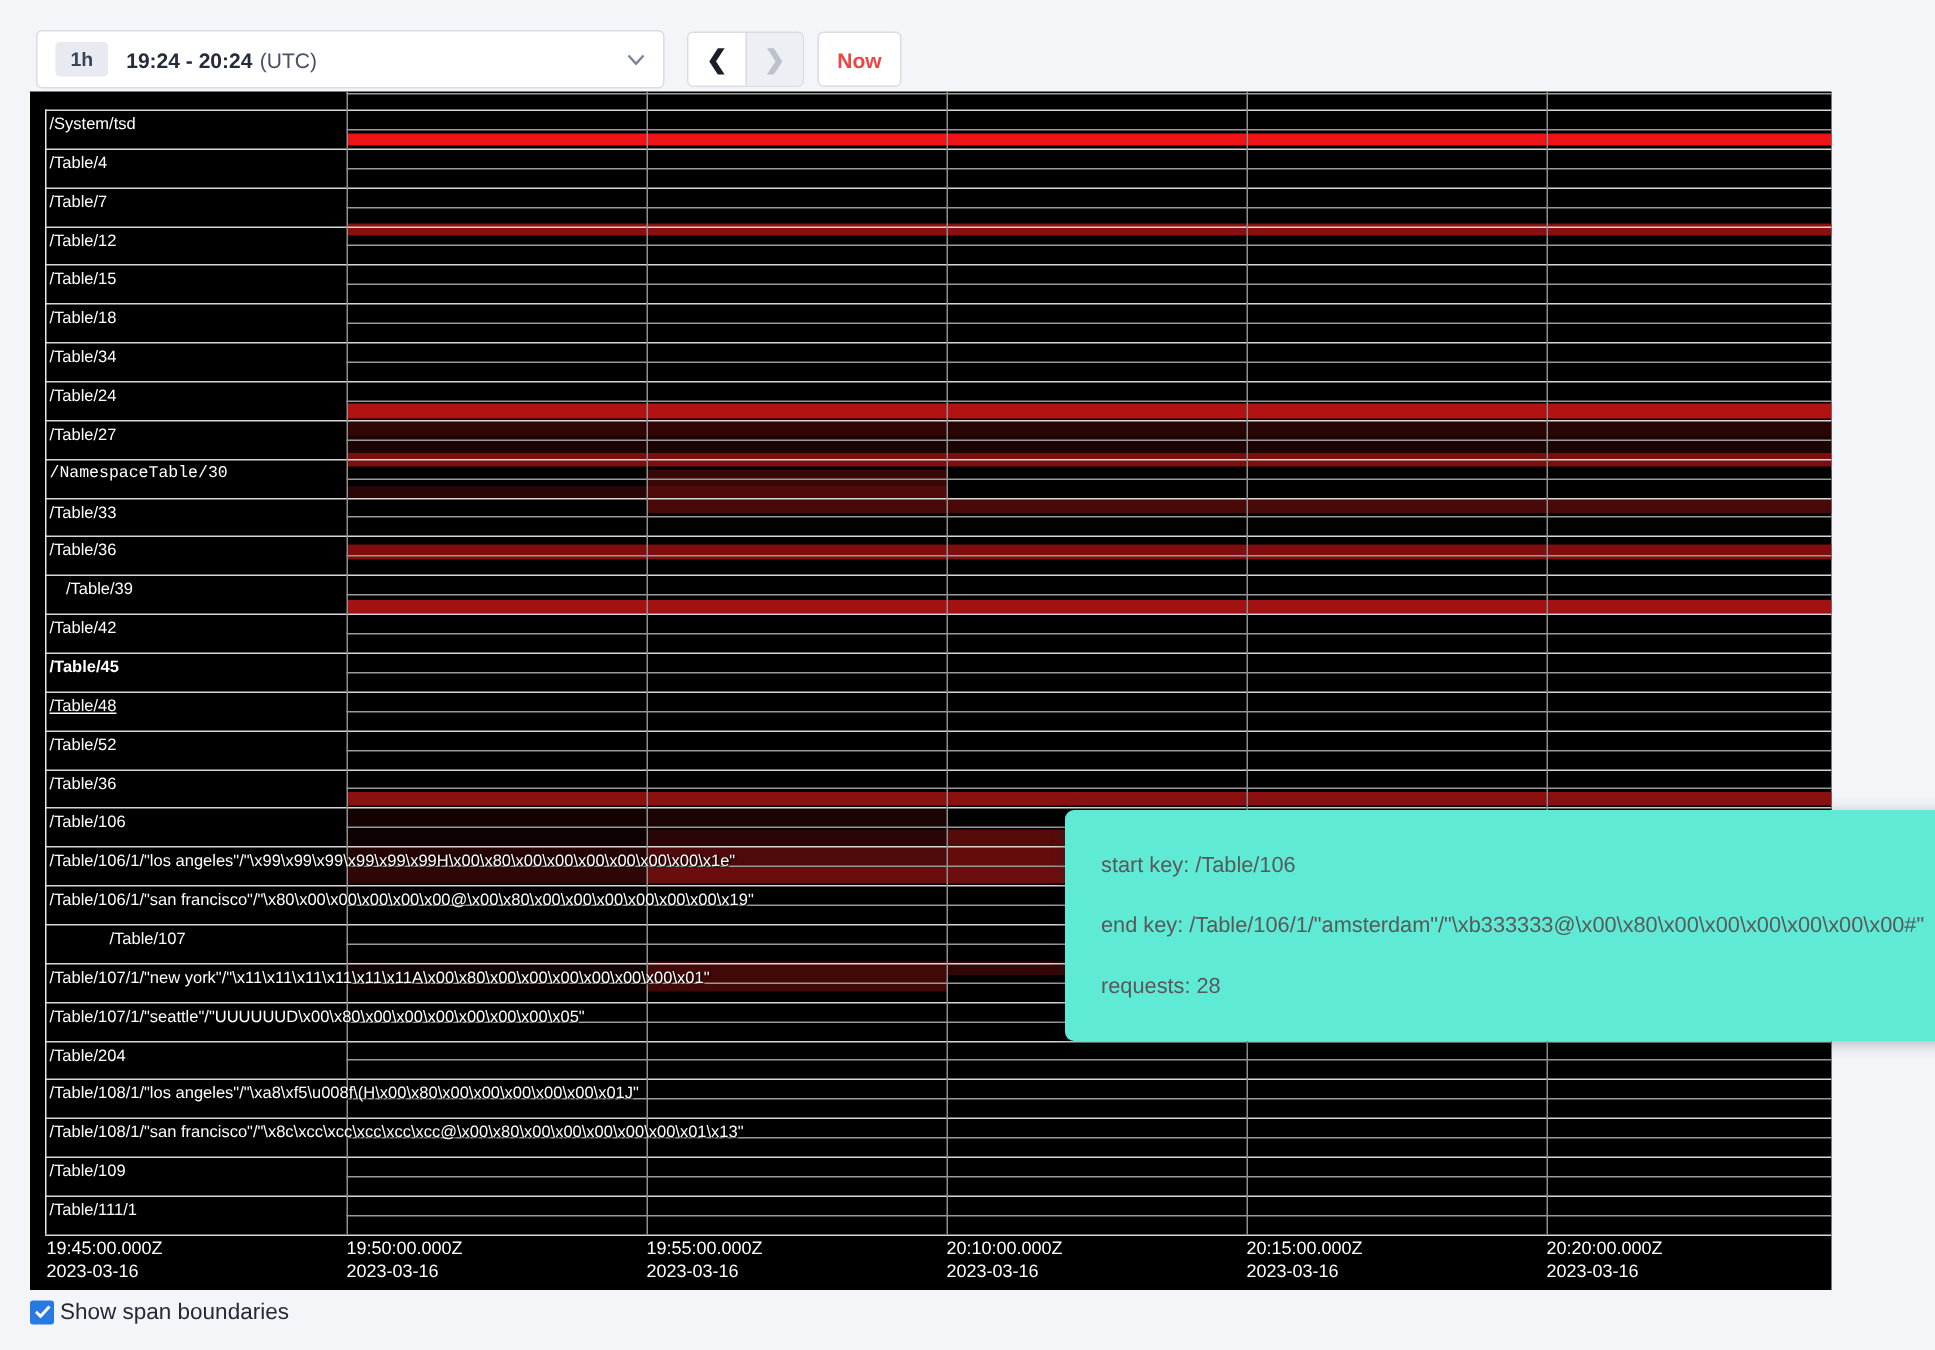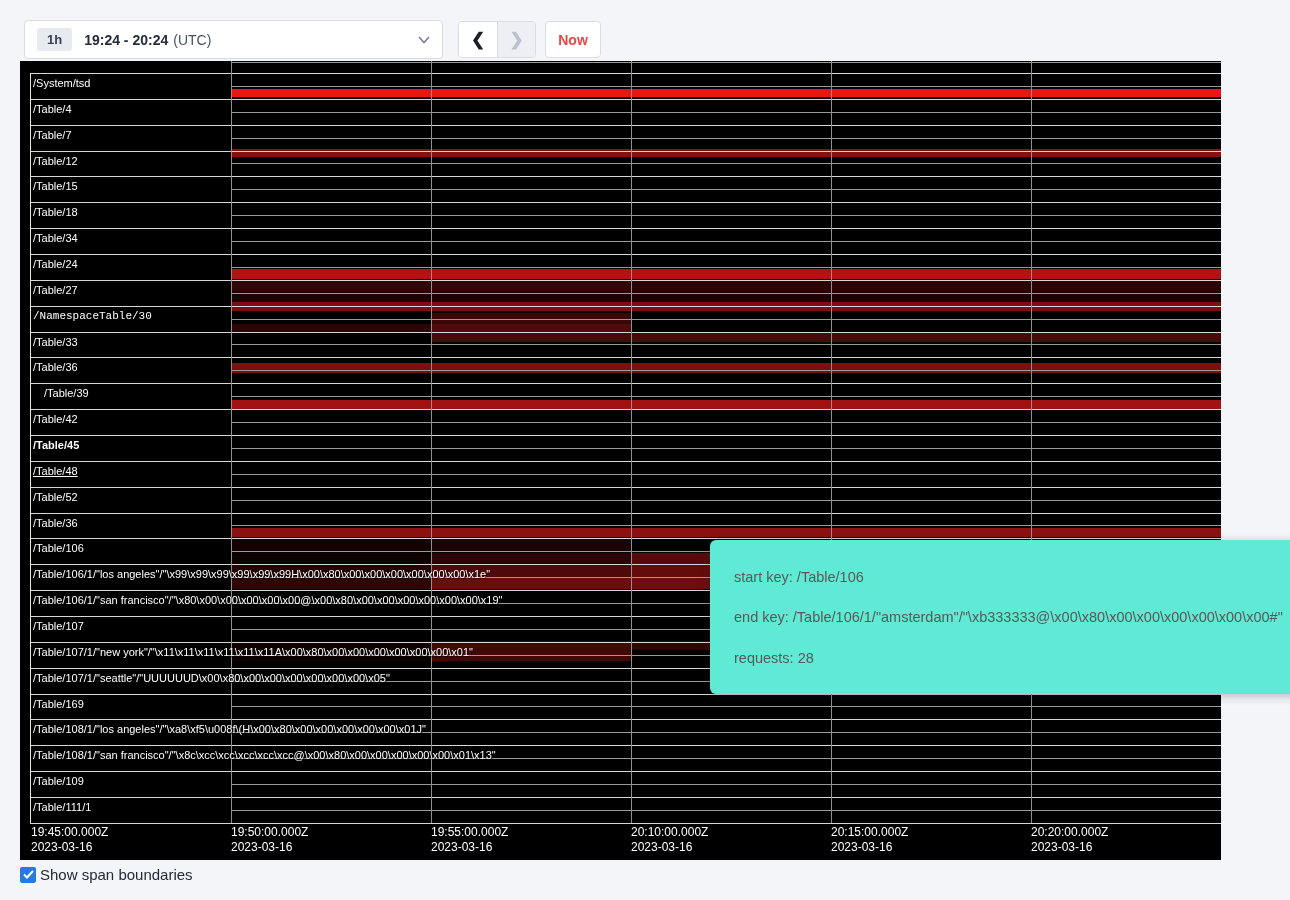--- a/index.html
+++ b/index.html
@@ -302,24 +302,24 @@
     <div class="row-label" style="top: 300px;">/Table/36</div>
     <div class="row-label" style="top: 326px; margin-left: 11px;">/Table/39</div>
     <div class="row-label" style="top: 352px;">/Table/42</div>
     <div class="row-label" style="top: 378px; font-weight: bold;">/Table/45</div>
     <div class="row-label" style="top: 404px; text-decoration: underline;">/Table/48</div>
     <div class="row-label" style="top: 430px;">/Table/52</div>
     <div class="row-label" style="top: 456px;">/Table/36</div>
     <div class="row-label" style="top: 481px;">/Table/106</div>
     <div class="row-label" style="top: 507px;">/Table/106/1/"los angeles"/"\x99\x99\x99\x99\x99\x99H\x00\x80\x00\x00\x00\x00\x00\x00\x1e"</div>
     <div class="row-label" style="top: 533px;">/Table/106/1/"san francisco"/"\x80\x00\x00\x00\x00\x00@\x00\x80\x00\x00\x00\x00\x00\x00\x19"</div>
-    <div class="row-label" style="top: 559px;">/Table/107</div>
+    <div class="row-label" style="top: 559px; margin-left: 40px;">/Table/107</div>
     <div class="row-label" style="top: 585px;">/Table/107/1/"new york"/"\x11\x11\x11\x11\x11\x11A\x00\x80\x00\x00\x00\x00\x00\x00\x01"</div>
     <div class="row-label" style="top: 611px;">/Table/107/1/"seattle"/"UUUUUUD\x00\x80\x00\x00\x00\x00\x00\x00\x05"</div>
-    <div class="row-label" style="top: 637px;">/Table/169</div>
+    <div class="row-label" style="top: 637px;">/Table/204</div>
     <div class="row-label" style="top: 662px;">/Table/108/1/"los angeles"/"\xa8\xf5\u008f\(H\x00\x80\x00\x00\x00\x00\x00\x01J"</div>
     <div class="row-label" style="top: 688px;">/Table/108/1/"san francisco"/"\x8c\xcc\xcc\xcc\xcc\xcc@\x00\x80\x00\x00\x00\x00\x00\x01\x13"</div>
     <div class="row-label" style="top: 714px;">/Table/109</div>
     <div class="row-label" style="top: 740px;">/Table/111/1</div>
     <div class="axis-label" style="left: 11px; top: 764px;">19:45:00.000Z</div>
     <div class="axis-label" style="left: 11px; top: 779px;">2023-03-16</div>
     <div class="axis-label" style="left: 211px; top: 764px;">19:50:00.000Z</div>
     <div class="axis-label" style="left: 211px; top: 779px;">2023-03-16</div>
     <div class="axis-label" style="left: 411px; top: 764px;">19:55:00.000Z</div>
     <div class="axis-label" style="left: 411px; top: 779px;">2023-03-16</div>

